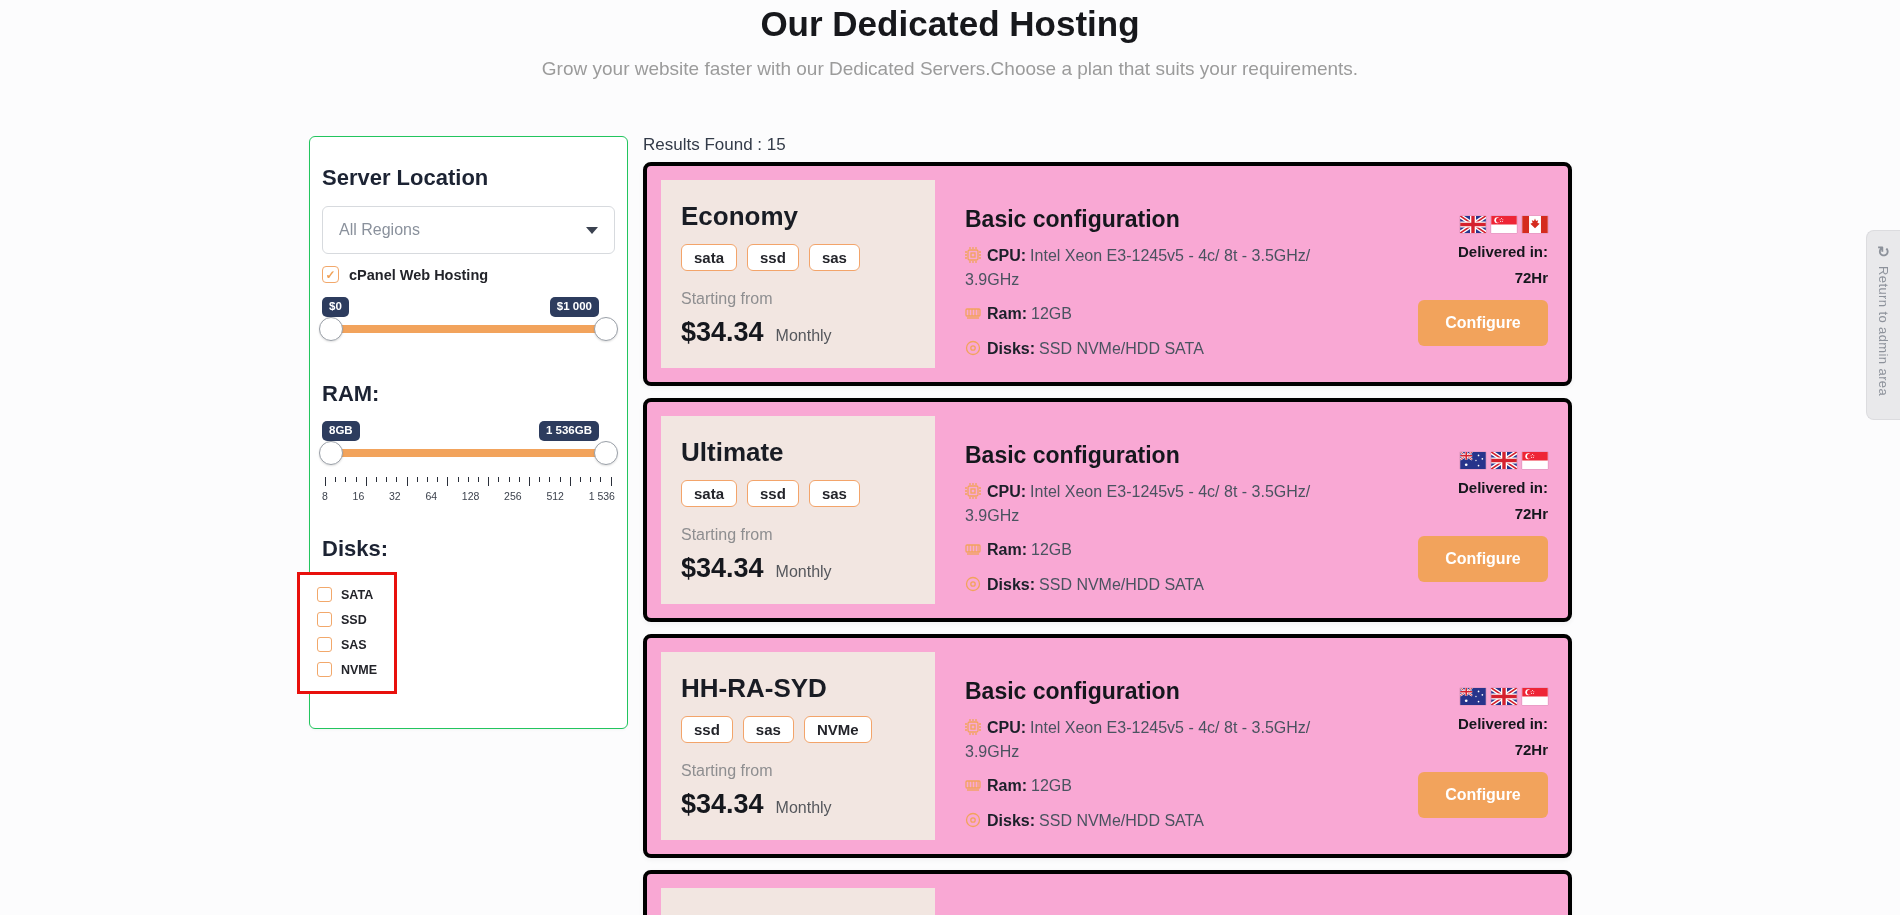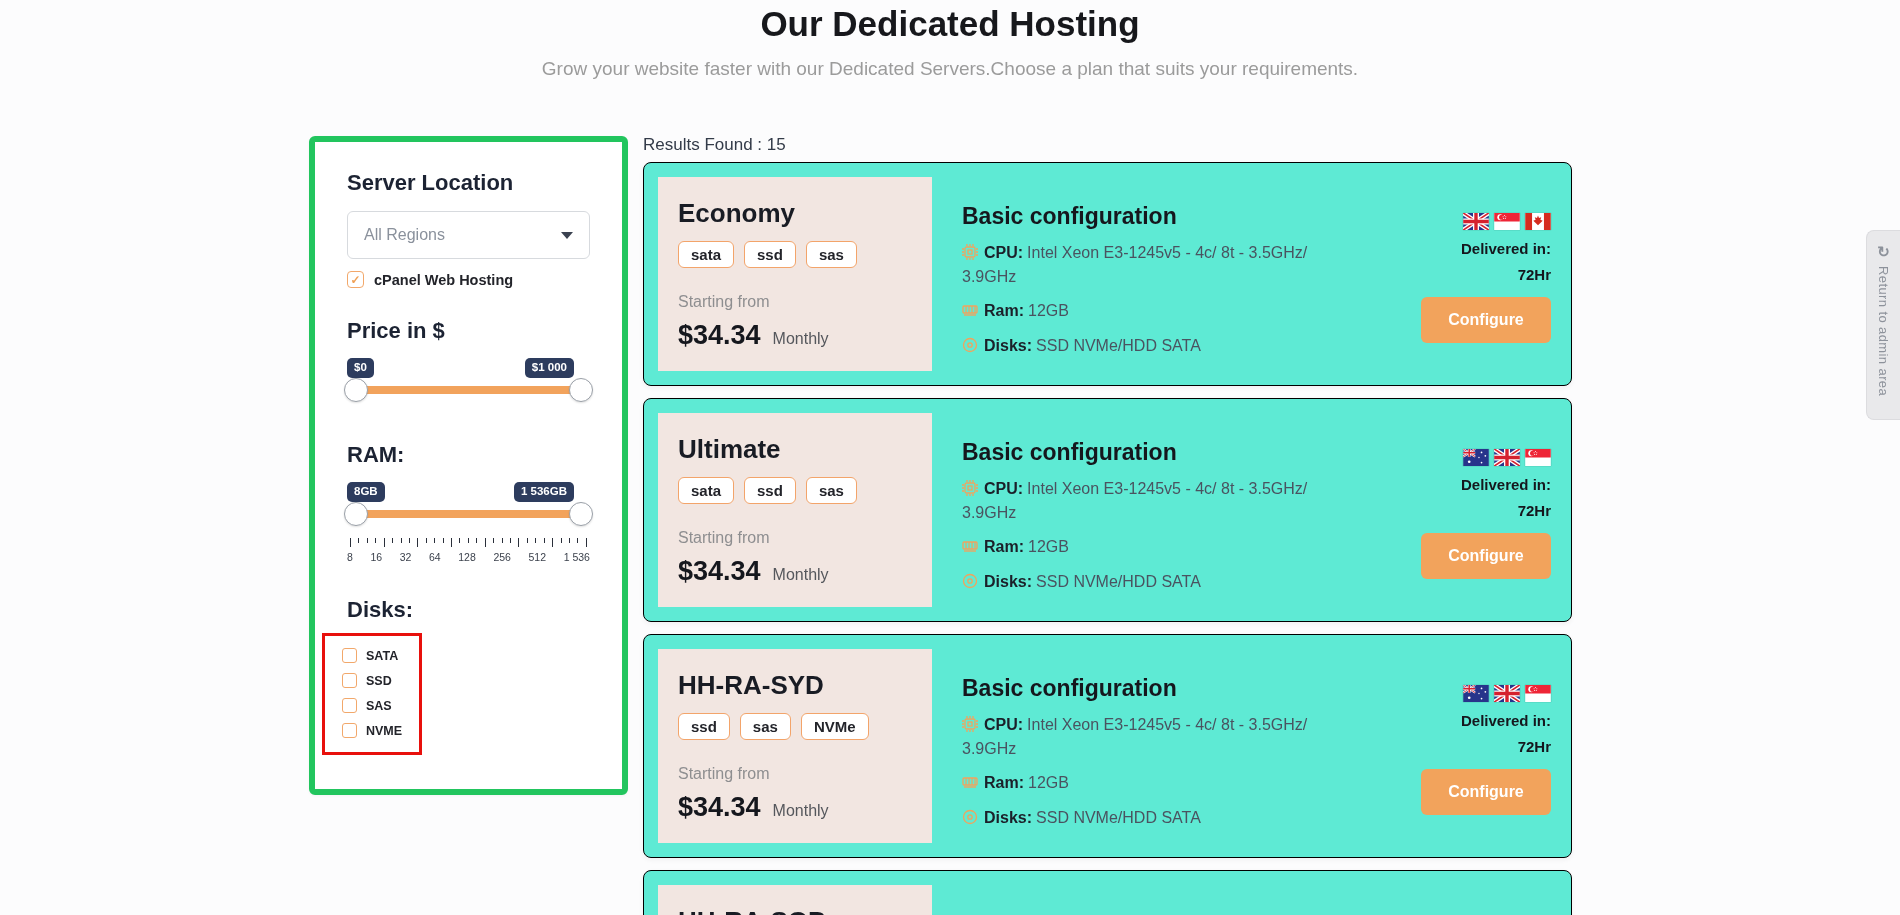--- a/index.html
+++ b/index.html
@@ -11,22 +11,22 @@
   body{
     width:1900px;height:915px;overflow:hidden;background:#fcfcfd;
     font-family:"Liberation Sans",sans-serif;position:relative;
   }
   
   .page-title{margin:0;padding-top:4px;text-align:center;font-size:35px;font-weight:700;color:#17181c;}
   .page-subtitle{margin:14px 12px 0;text-align:center;font-size:19px;color:var(--gray);}
   
   .main{display:flex;align-items:flex-start;margin:56px 0 0 309px;gap:15px;}
   
-  .sidebar{width:319px;background:#fff;border:6px solid #22c55e;border-radius:6px;
-    padding:28px 32px 34px;box-shadow:0 1px 3px rgba(25,25,60,.04);position:relative;}
+  .sidebar{width:319px;background:#fff;border:1px solid #22c55e;border-radius:6px;
+    padding:28px 12px 34px;box-shadow:0 1px 3px rgba(25,25,60,.04);position:relative;}
   .side-heading{font-size:22px;font-weight:700;color:var(--ink2);margin:0;}.mt26{margin-top:26px}.mt30{margin-top:30px}.mt34{margin-top:34px}.mt36{margin-top:36px}
   .select{margin-top:15px;height:48px;border:1px solid #d7dade;border-radius:6px;background:#fff;
     display:flex;align-items:center;justify-content:space-between;padding:0 16px;color:#8a919c;font-size:16px;cursor:pointer;}
   .select .chev{width:0;height:0;border-left:6px solid transparent;border-right:6px solid transparent;border-top:7px solid #3b4250;}
   .opt-row{display:flex;align-items:center;gap:10px;margin-top:12px;font-size:14.5px;font-weight:700;color:#23242a;cursor:pointer;}
   .cb{width:17px;height:17px;border:1.6px solid #F2A86B;border-radius:4px;background:#fff;position:relative;flex:0 0 auto;}
   .cb-sm{width:15px;height:15px;border-radius:3px;}
   .cb.checked::after{content:"\2713";position:absolute;inset:0;display:flex;align-items:center;justify-content:center;
     color:#F0A055;font-size:12px;font-weight:700;}
   
@@ -43,21 +43,21 @@
   .tick.major{height:9px;}
   .tick-labels{display:flex;justify-content:space-between;margin-top:4px;font-size:10.5px;color:#3c424d;}
   
   .red-box{margin-top:10px;margin-left:-25px;width:100px;border:3px solid var(--red);background:#fff;
     padding:10px 0 14px 17px;}
   .red-box .opt-row{font-size:12.5px;gap:9px;margin-top:10px;}
   .red-box .opt-row:first-child{margin-top:2px;}
   
   .results{width:929px;}
   .results-label{font-size:17px;color:#333b49;margin:0;line-height:1;}
-  .card{display:flex;background:#5eead4;border:1px solid #000000;border-radius:8px;height:224px;
+  .card{display:flex;background:#f9a8d4;border:4px solid #000000;border-radius:8px;height:224px;
     box-shadow:0 2px 5px rgba(20,20,40,.05);margin-top:12px;padding:14px;}
   .card:first-of-type{margin-top:9px;}
   .card-left{width:274px;background:var(--beige);padding:22px 20px 20px;display:flex;flex-direction:column;flex:0 0 auto;}
   .plan-name{font-size:26px;font-weight:700;color:#191c24;margin:0;line-height:1.1;}
   .tags{display:flex;gap:10px;margin-top:13px;}
   .tag{border:1.5px solid #F3A46A;border-radius:6px;padding:4px 12px;font-size:15px;font-weight:700;color:#23242a;background:#fff;}
   .price-block{margin-top:auto;}
   .starting{font-size:16px;color:#8e8e90;}
   .price-row{margin-top:9px;}
   .price{font-size:27px;font-weight:800;color:var(--ink);}
@@ -98,21 +98,20 @@
       <span class="chev"></span>
     </div>
 
     <div id="services-options">
         <label class="opt-row">
           <span class="cb checked"></span>
           <span>cPanel Web Hosting</span>
         </label>
       </div>
 
-    <h2 class="side-heading mt30">Price in $</h2>
     <div class="slider">
       <span class="pill pill-left">$0</span>
       <span class="pill pill-right">$1 000</span>
       <div class="track"></div>
       <div class="handle handle-left"></div>
       <div class="handle handle-right"></div>
     </div>
 
     <h2 class="side-heading mt36">RAM:</h2>
     <div class="slider">

